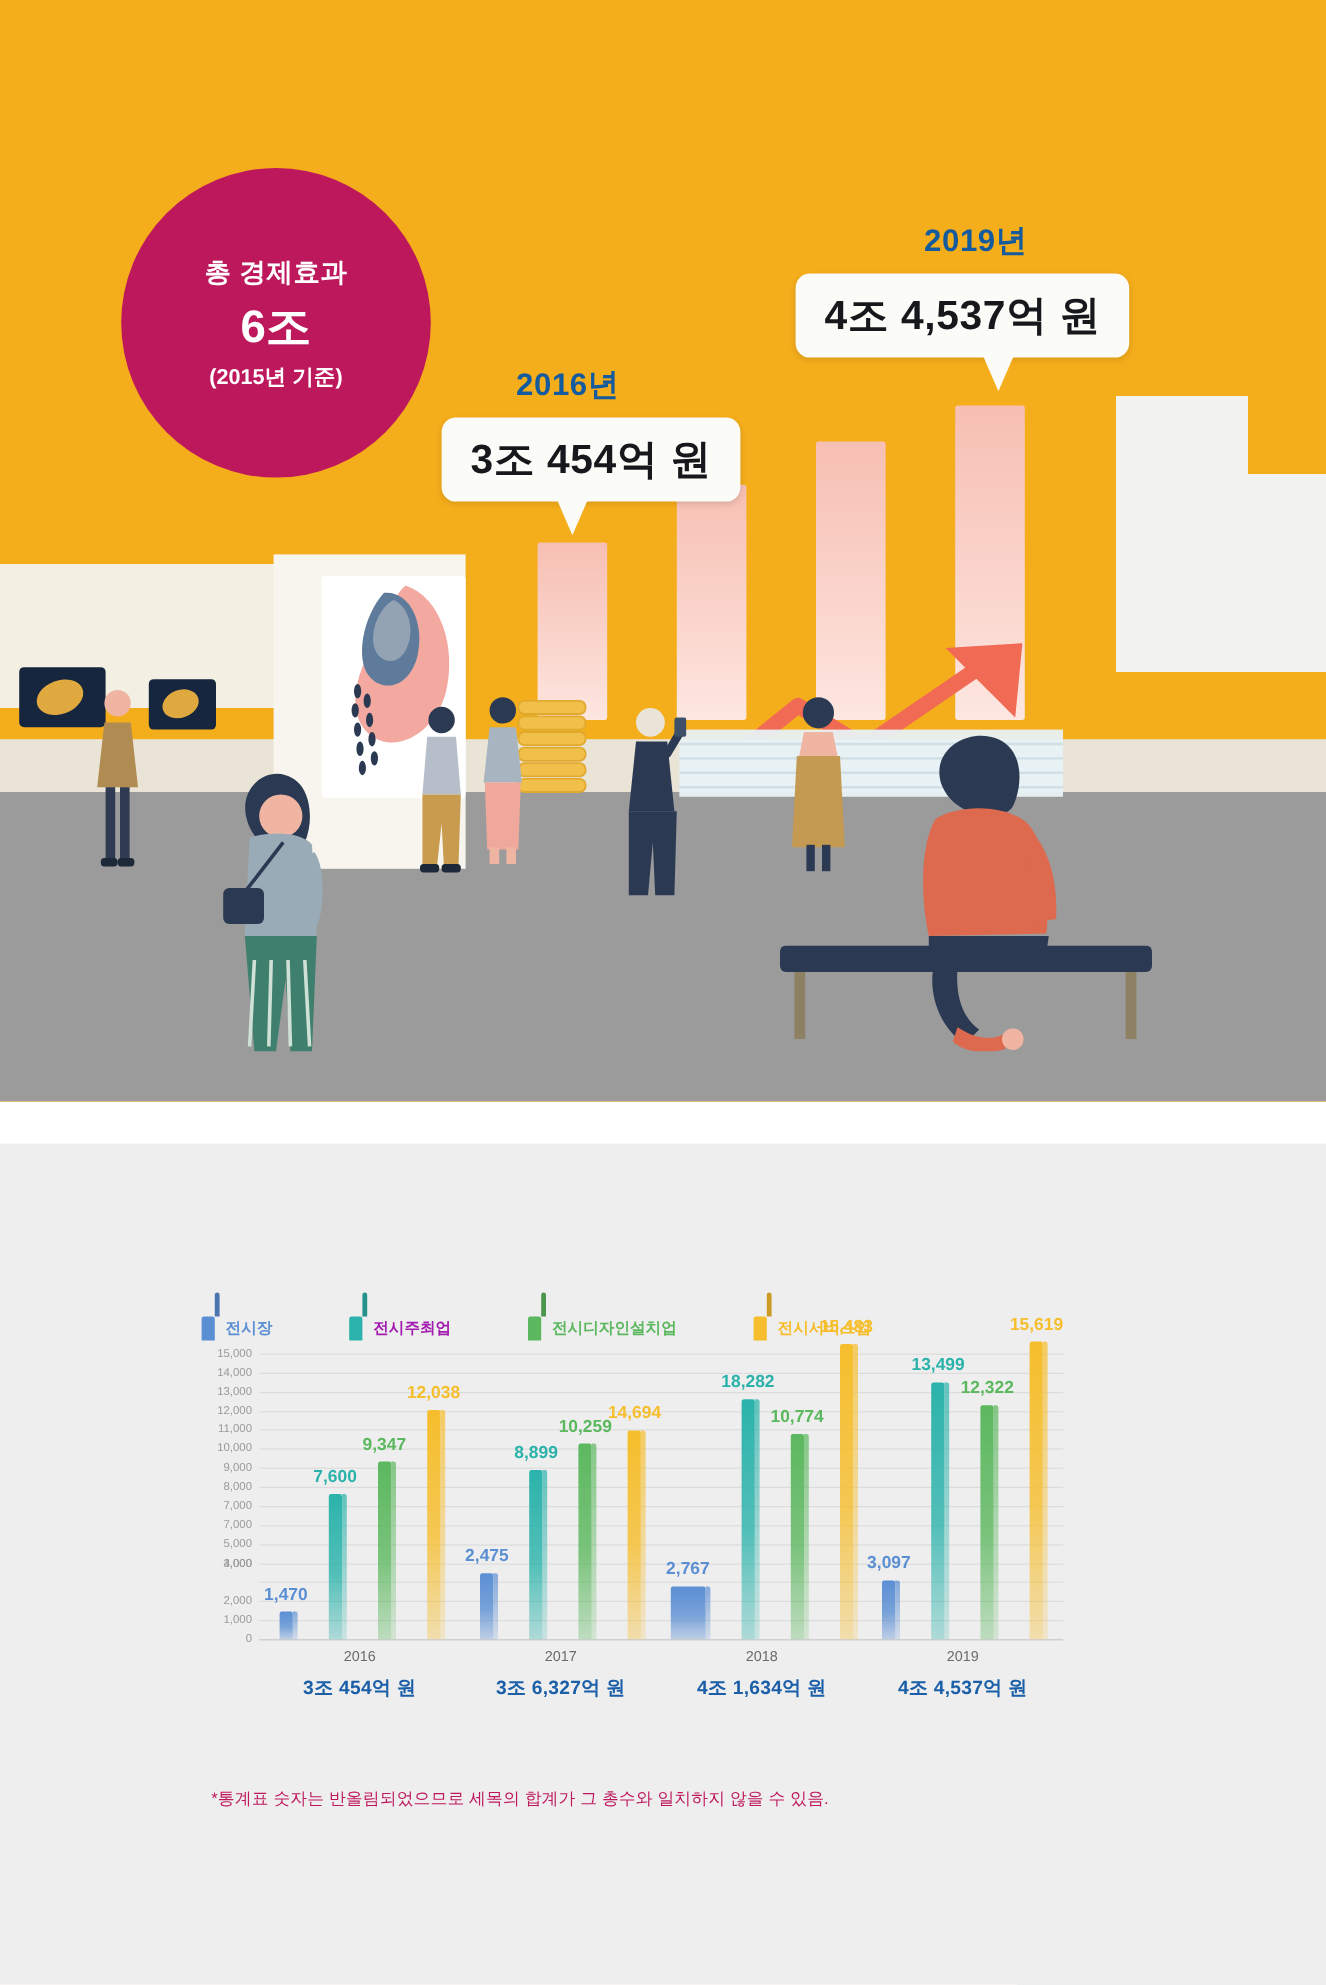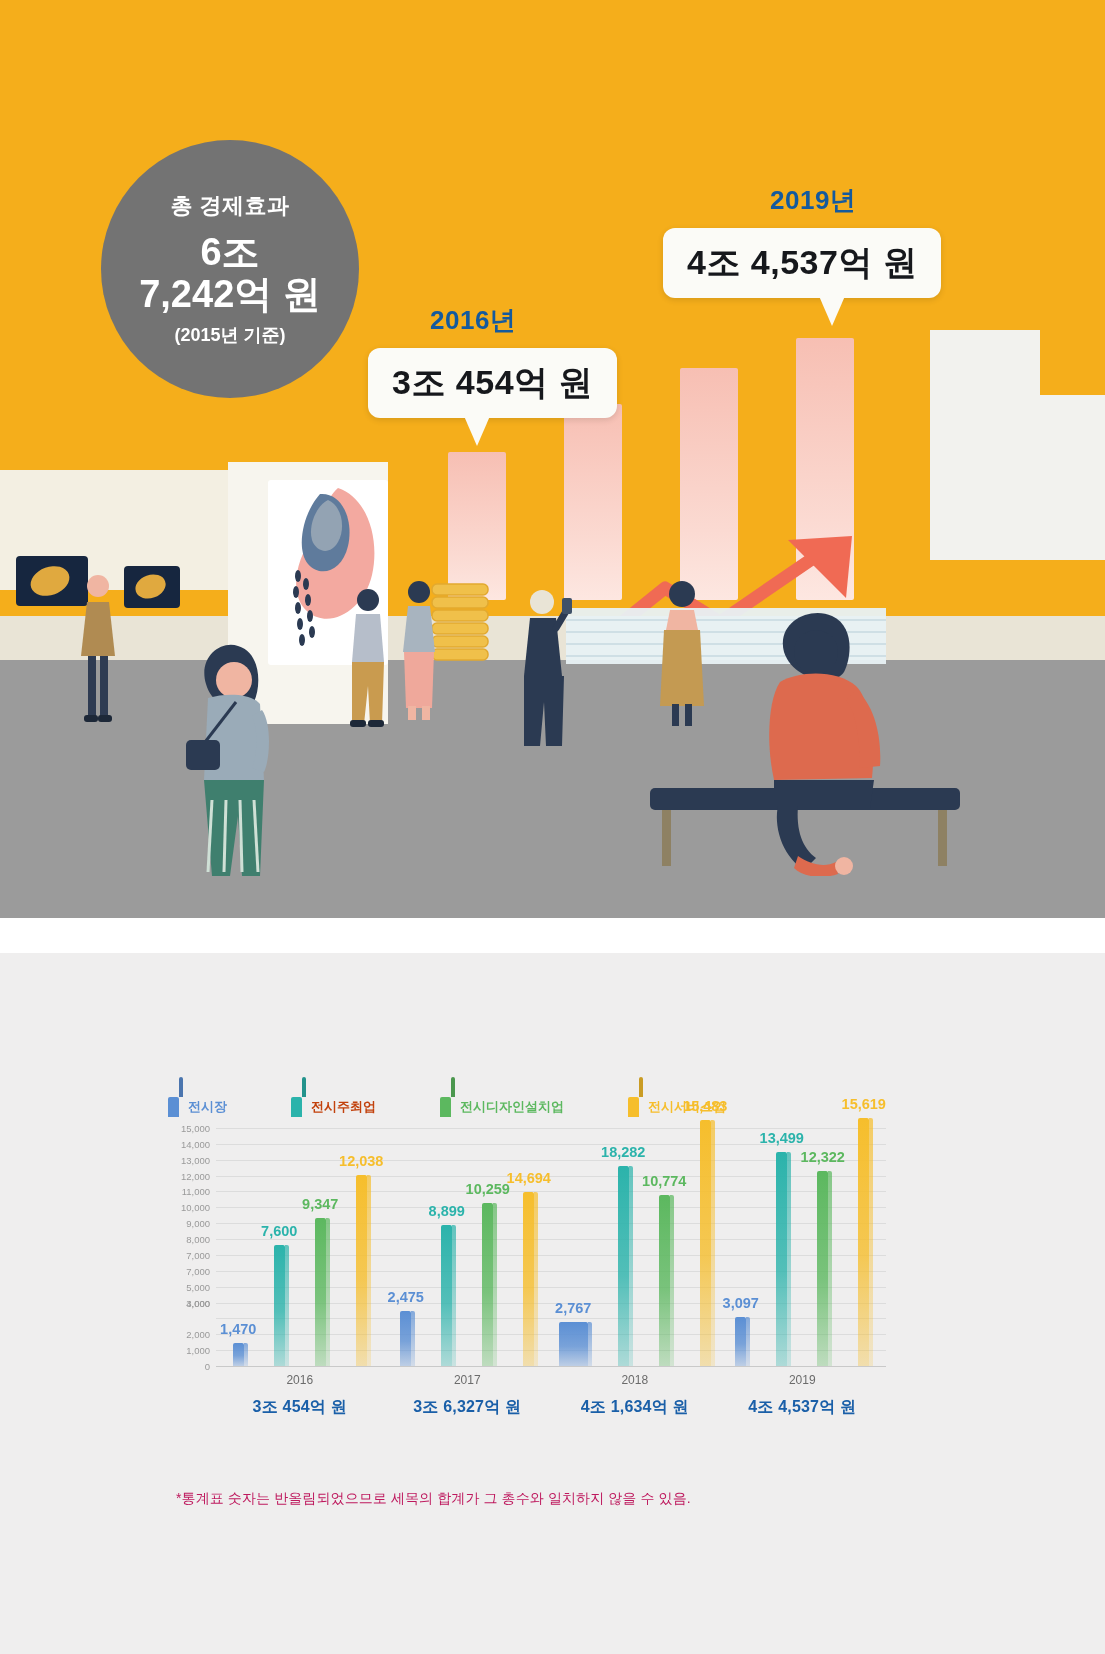--- a/index.html
+++ b/index.html
@@ -73,21 +73,21 @@
   #year2016 { left: 430px; top: 303px; }
 
   #bubble2019 { left: 663px; top: 228px; }
   #bubble2019:after { left: 156px; bottom: -28px; }
   #year2019 { left: 770px; top: 183px; }
 
   
   .circle {
     position: absolute; left: 101px; top: 140px;
     width: 258px; height: 258px; border-radius: 50%;
-    background: #737373; color: #fff;
+    background: #be185d; color: #fff;
     display: flex; flex-direction: column;
     align-items: center; justify-content: center;
     text-align: center;
   }
   .circle .c-label { font-size: 22px; font-weight: 700; letter-spacing: .5px; margin-bottom: 12px; }
   .circle .c-big1 { font-size: 38px; font-weight: 800; line-height: 1.05; }
   .circle .c-big2 { font-size: 38px; font-weight: 800; line-height: 1.12; }
   .circle .c-sub  { font-size: 18px; font-weight: 700; margin-top: 8px; }
 
   
@@ -346,35 +346,34 @@
     <div class="bubble-year" id="year2016">2016년</div>
 
     <div class="bubble" id="bubble2019">
       <span class="bval">4조 4,537억 원</span>
     </div>
     <div class="bubble-year" id="year2019">2019년</div>
 
     <div class="circle">
       <div class="c-label">총 경제효과</div>
       <div class="c-big1">6조</div>
-      <div class="c-big2">7,242억 원</div>
       <div class="c-sub">(2015년 기준)</div>
     </div>
   </div>
 
 
   <div class="panel">
     <div class="legend">
         <div class="legend-item">
           <span class="legend-swatch" style="background: rgb(91, 143, 212);"></span>
           <span class="legend-label" style="color: rgb(91, 143, 212);">전시장</span>
         </div>
         <div class="legend-item">
           <span class="legend-swatch" style="background: rgb(43, 179, 171);"></span>
-          <span class="legend-label" style="color: #c2410c;">전시주최업</span>
+          <span class="legend-label" style="color: #a21caf;">전시주최업</span>
         </div>
         <div class="legend-item">
           <span class="legend-swatch" style="background: rgb(92, 184, 95);"></span>
           <span class="legend-label" style="color: rgb(92, 184, 95);">전시디자인설치업</span>
         </div>
         <div class="legend-item">
           <span class="legend-swatch" style="background: rgb(246, 190, 44);"></span>
           <span class="legend-label" style="color: rgb(246, 190, 44);">전시서비스업</span>
         </div>
       </div>

